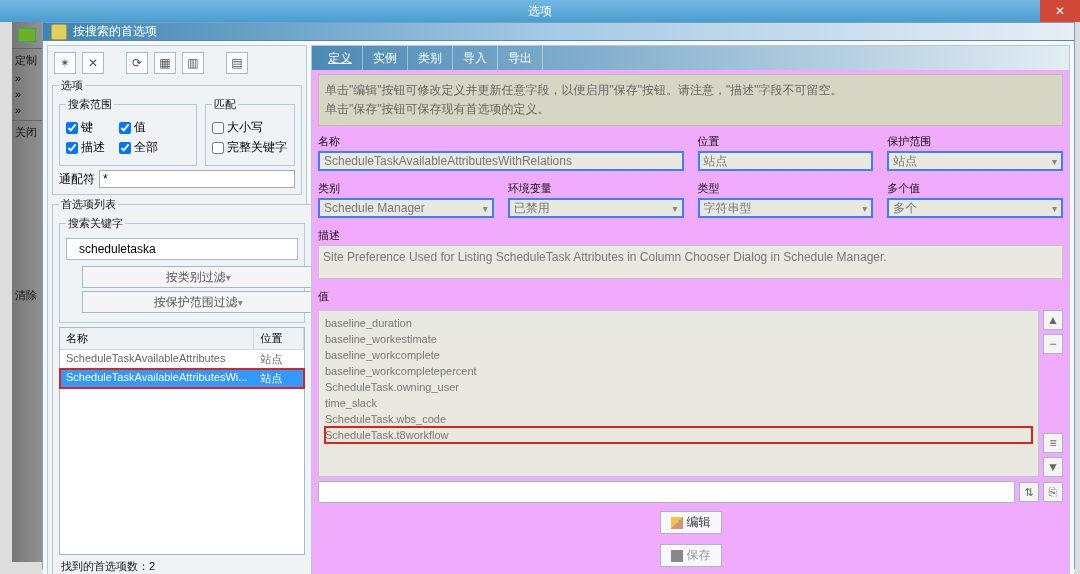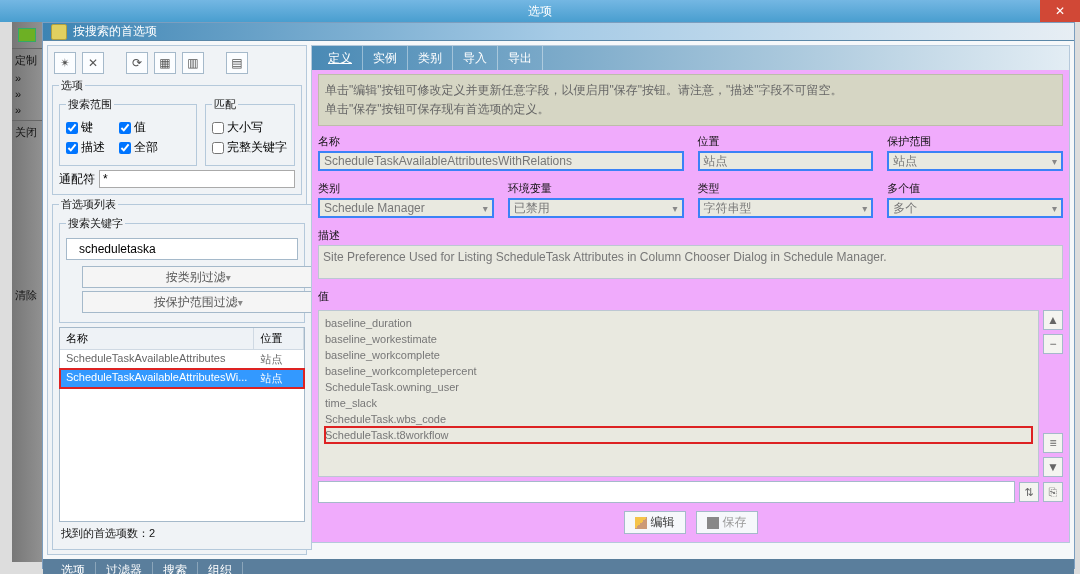--- a/index.html
+++ b/index.html
@@ -72,21 +72,21 @@
 .finput .caret{color:#888;font-size:10px;}
 
 .valwrap{margin:0 6px;display:flex;gap:4px;align-items:stretch;}
 .valbox{flex:1;border:1px solid #bcc7d2;background:#e9e9e0;color:#777;height:167px;overflow-y:scroll;padding:4px 6px;position:relative;}
 .valbox div{font-size:11px;line-height:16px;white-space:nowrap;}
 .sidebtns{display:flex;flex-direction:column;gap:4px;}
 .sidebtns .sb{width:20px;height:20px;border:1px solid #a5b9ca;background:#f4f4f0;display:flex;align-items:center;justify-content:center;font-size:12px;color:#666;}
 .valinputrow{display:flex;gap:4px;align-items:center;margin:4px 6px 0 6px;}
 .valinputrow .sb{width:20px;height:20px;border:1px solid #a5b9ca;background:#f4f4f0;display:flex;align-items:center;justify-content:center;font-size:11px;color:#666;}
 
-.actionrow{display:flex;justify-content:center;gap:10px;padding:8px;align-items:center;}
+.actionrow{display:flex;justify-content:center;gap:10px;padding:8px;align-items:center;flex-direction:column;}
 .actbtn{border:1px solid #a5b9ca;background:#f6f8fb;padding:2px 10px;display:flex;align-items:center;gap:4px;font-size:12px;color:#333;}
 .actbtn.disabled{color:#999;}
 .actbtn .ico{width:12px;height:12px;}
 .ico-edit{background:linear-gradient(135deg,#f5c34a 50%,#c97 50%);}
 .ico-save{background:#888;}
 
 .bottabs{height:22px;background:#5a7e9c;color:#fff;display:flex;align-items:center;gap:0;padding-left:8px;}
 .bottabs span{padding:0 10px;font-size:12px;border-right:1px solid rgba(255,255,255,0.3);}
 .bottabs span.active{text-decoration:underline;}
 

